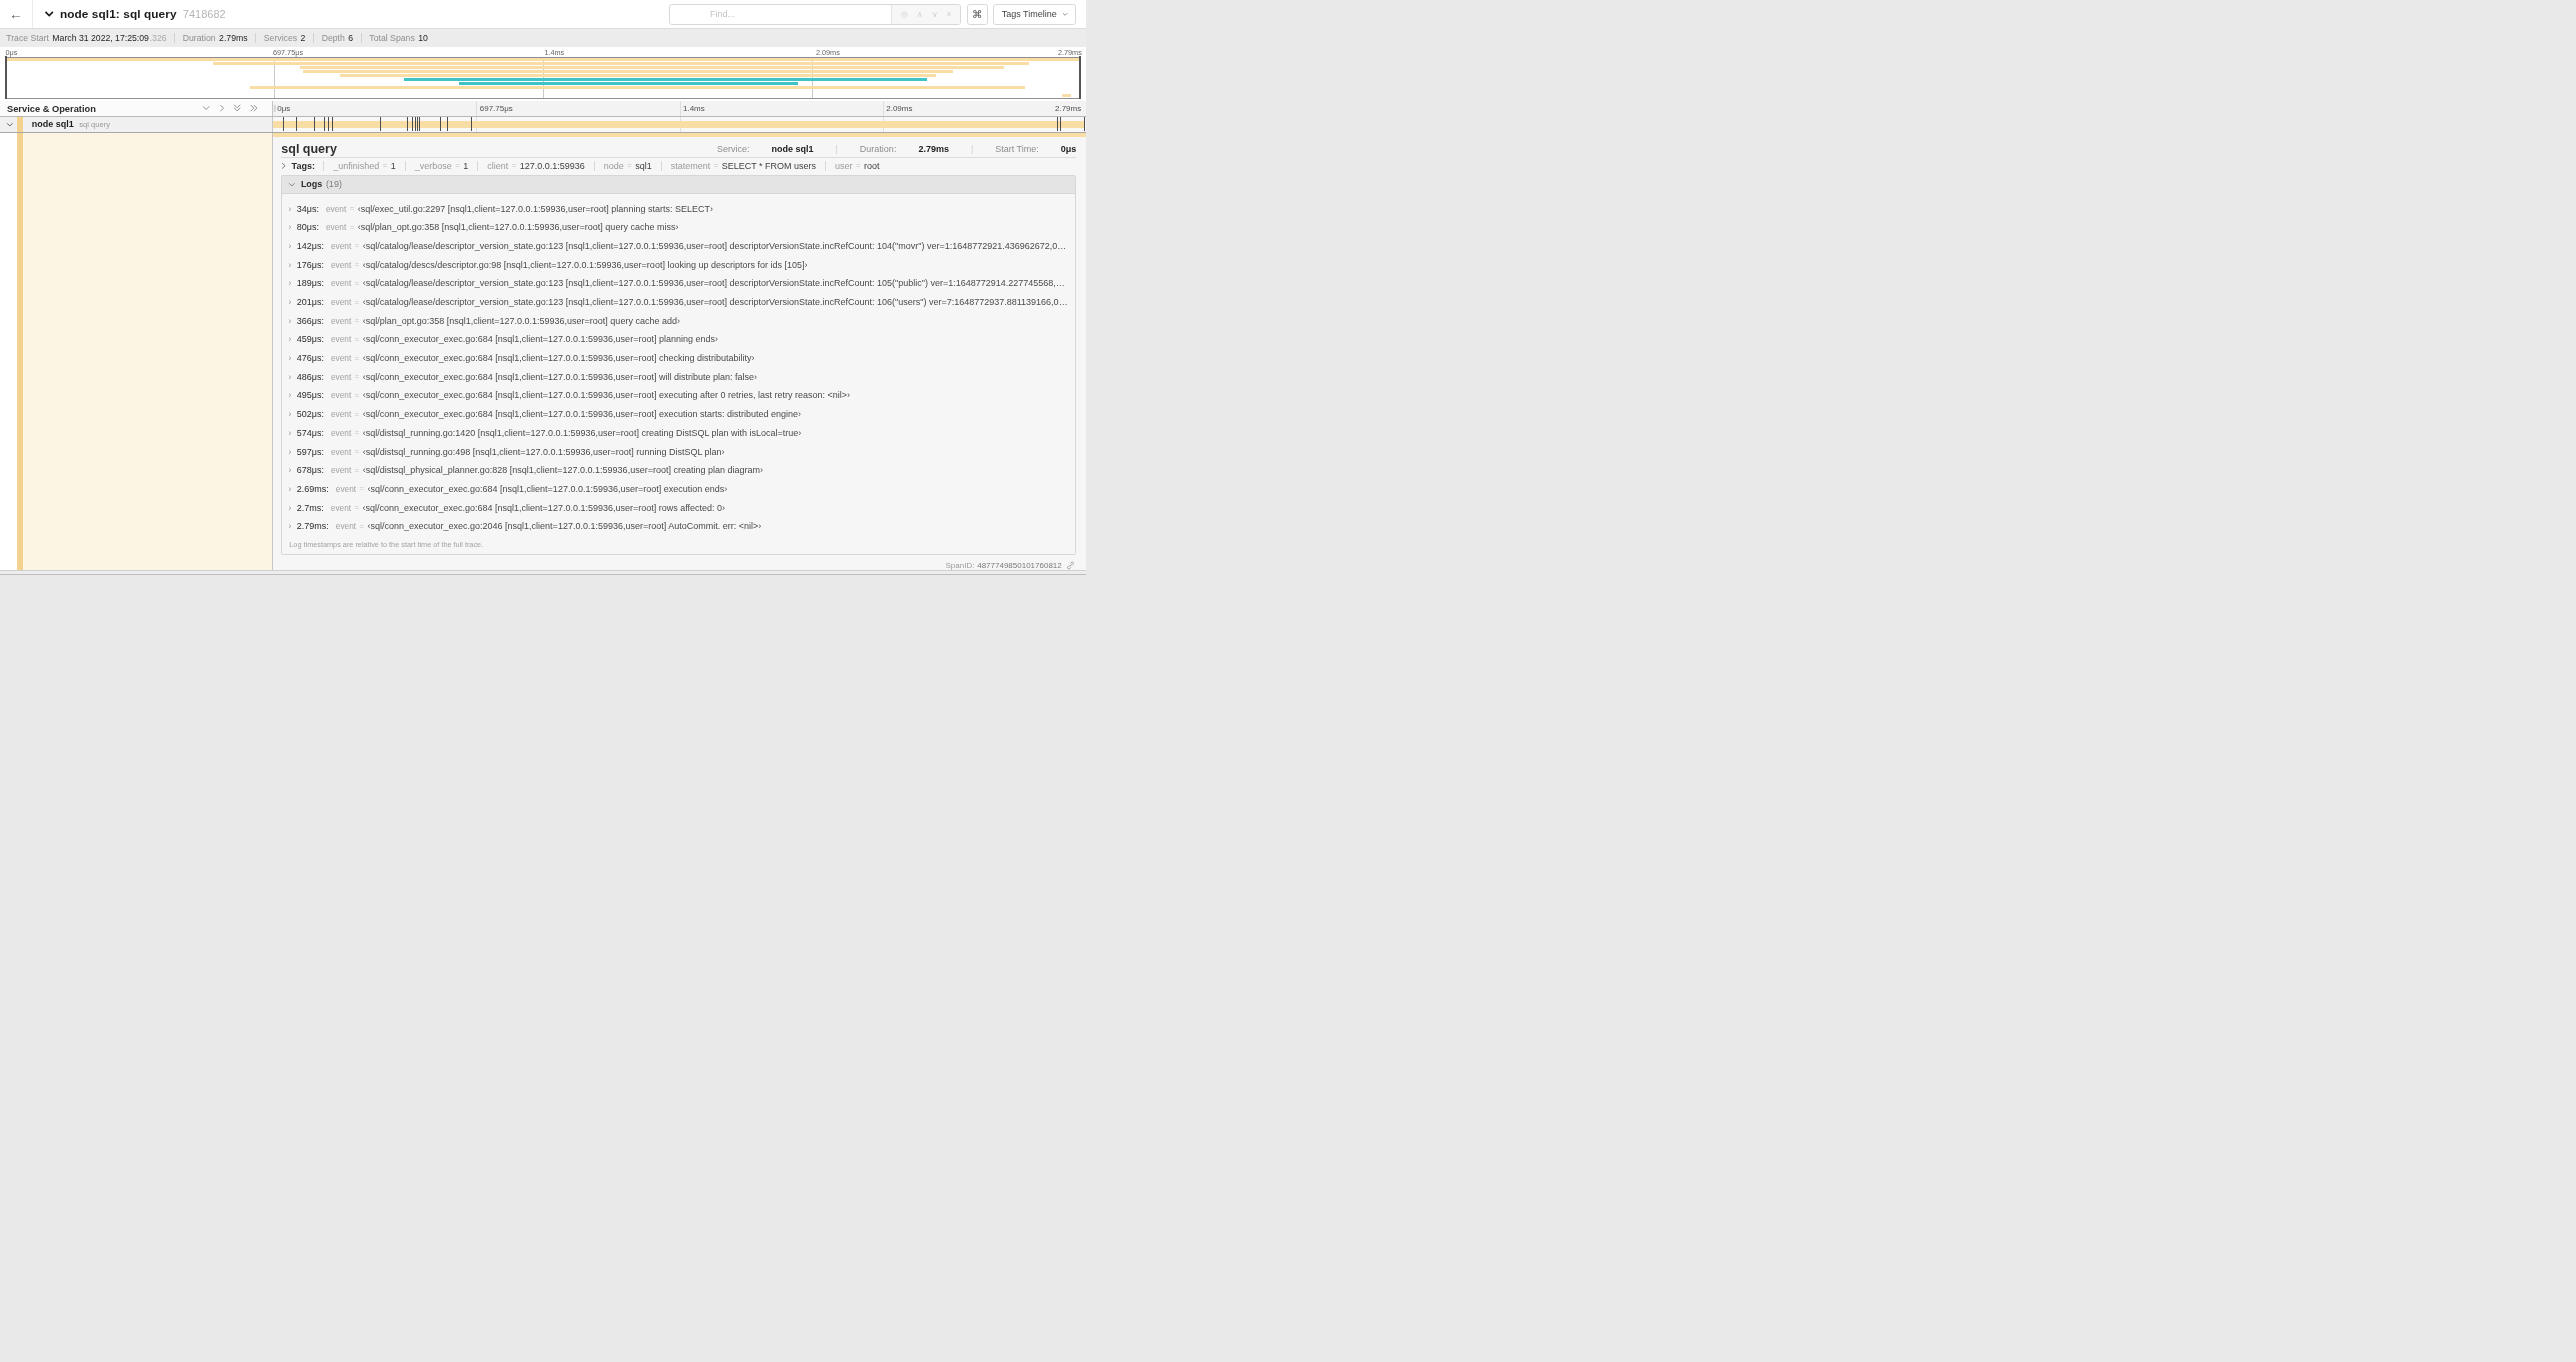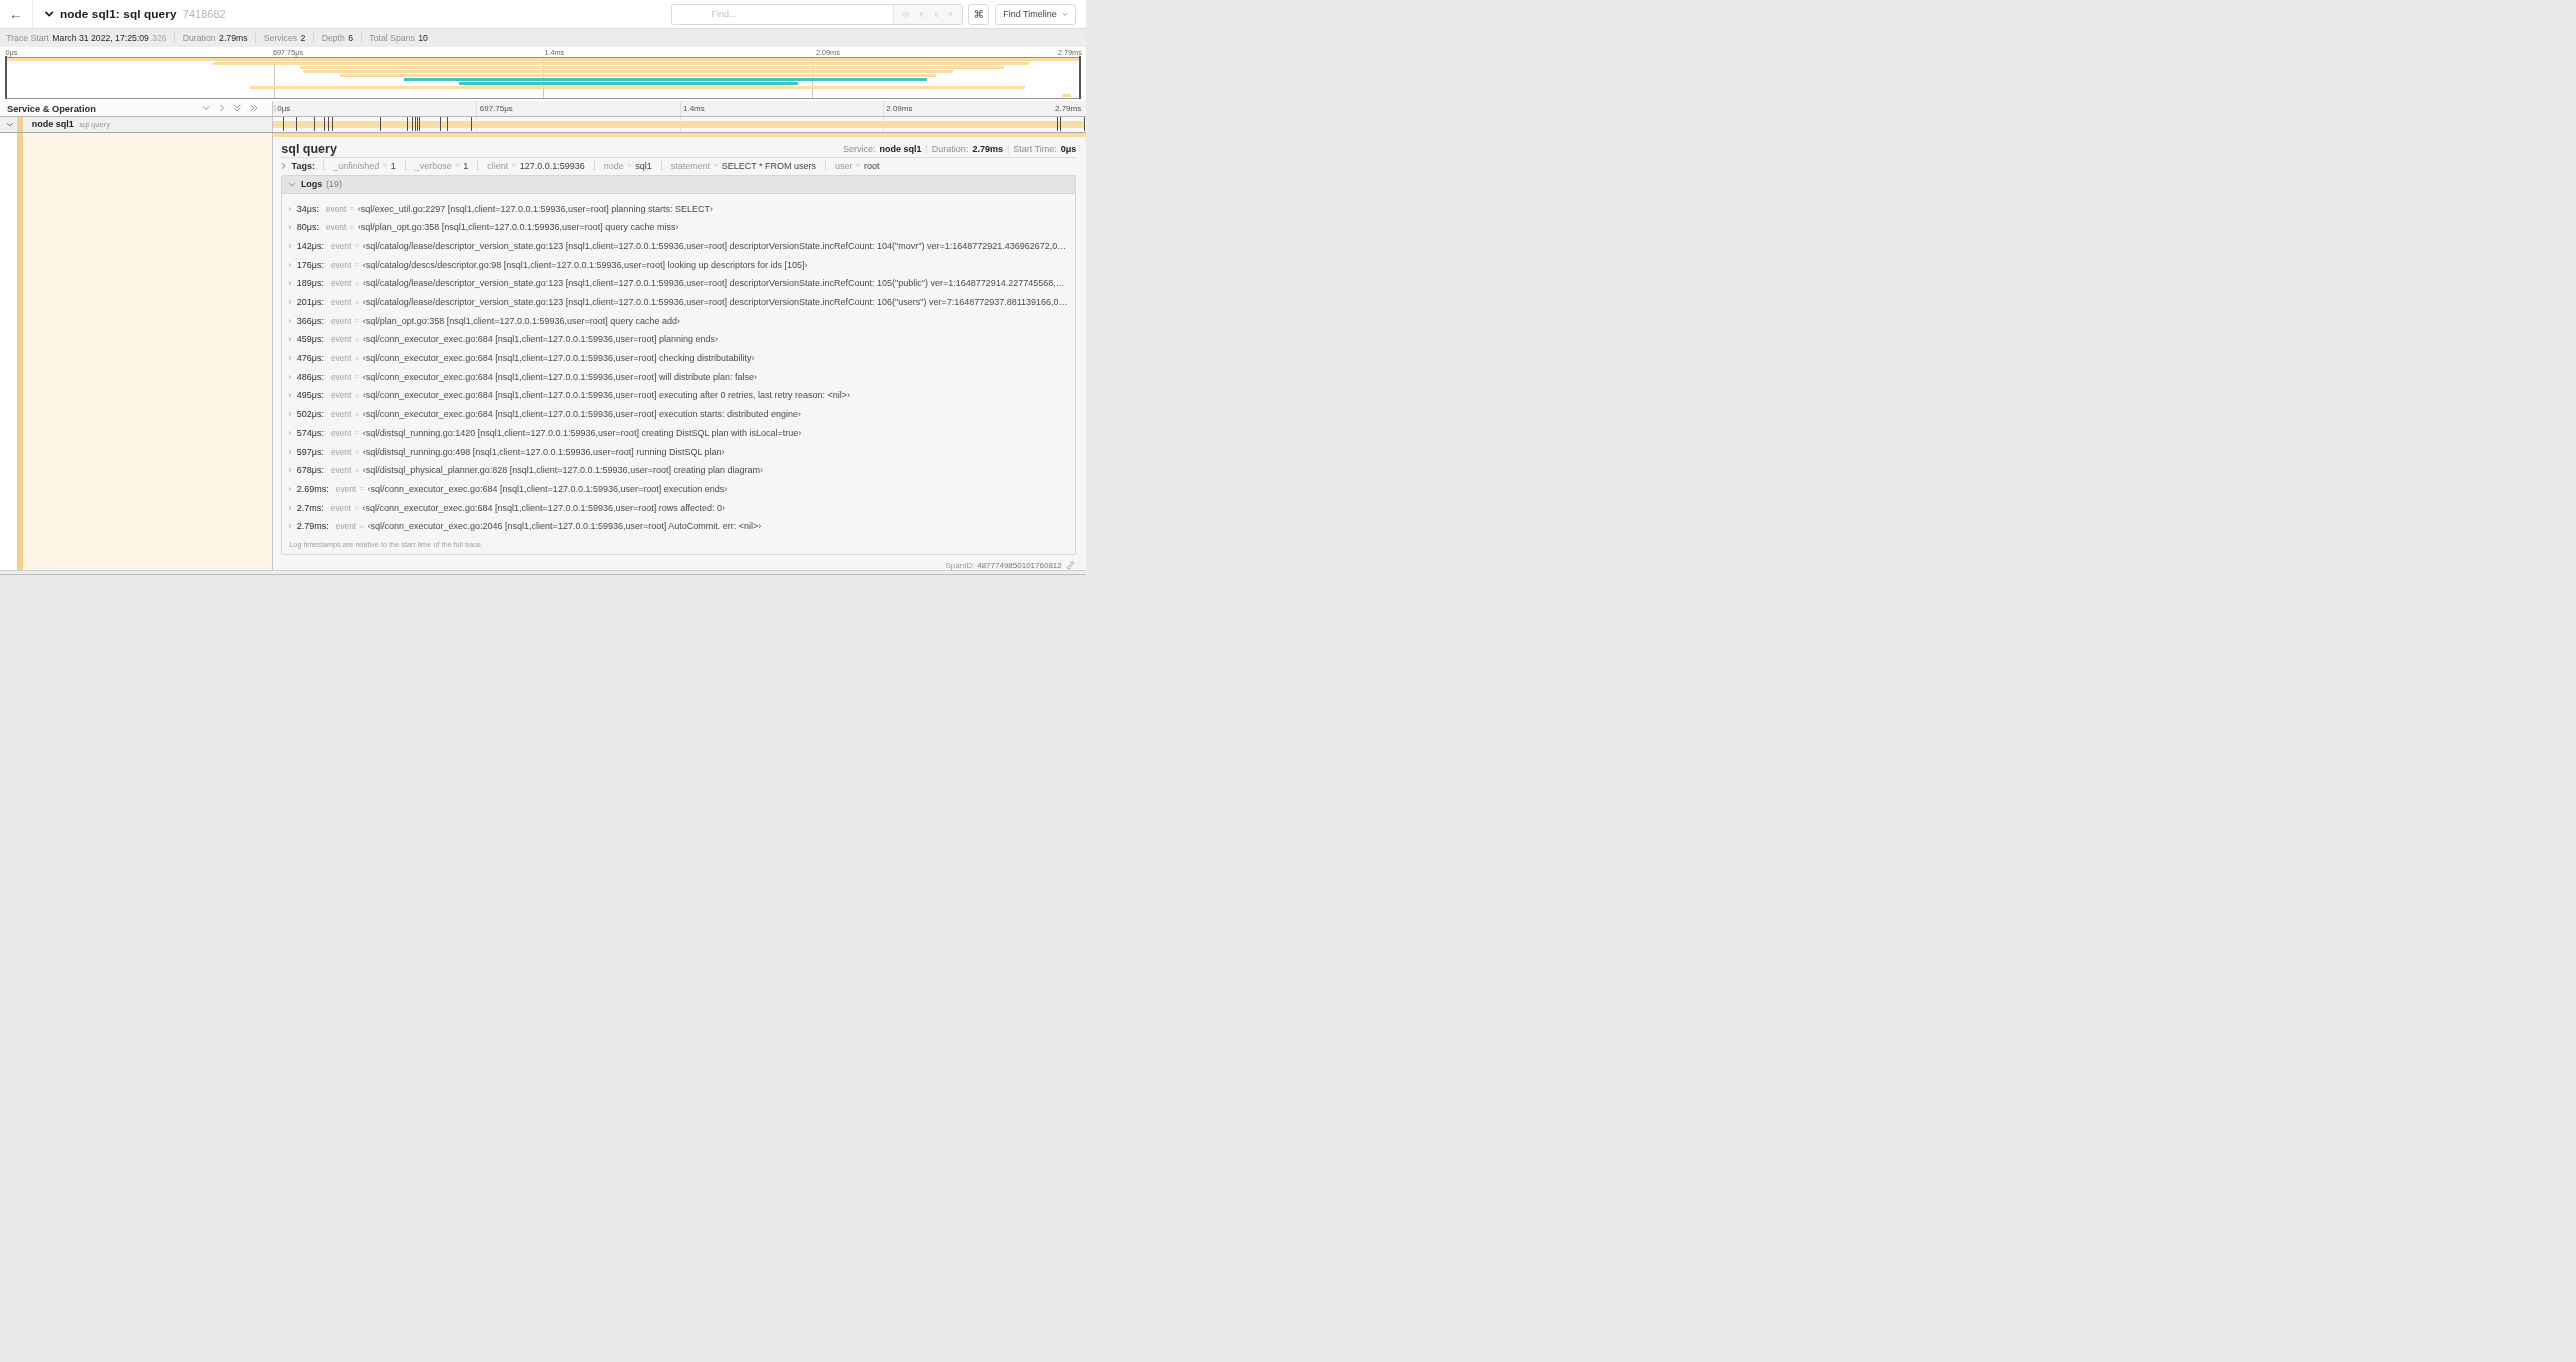--- a/index.html
+++ b/index.html
@@ -82,21 +82,21 @@
   
   .detail-wrap { flex:1; display:flex; min-height:0; }
   .detail-left { width:273px; flex:0 0 273px; background:#fff; position:relative; border-right:0.7px solid #c6c6c6; }
   .dl-stripe { position:absolute; left:17.3px; top:0; bottom:0; width:5.5px; background:#f2d28e; }
   .dl-fill { position:absolute; left:23px; right:0; top:0; bottom:0; background:#fdf5e4; }
   .detail-right { flex:1; background:#f6f6f6; display:flex; flex-direction:column; min-width:0; }
   .detail-bar { height:4.2px; flex:0 0 4.2px; background:#f8dda4; }
   .d-body { padding:4.2px 9.7px 0 8.3px; flex:1; display:flex; flex-direction:column; min-height:0; }
   .d-head { display:flex; align-items:center; height:21px; border-bottom:0.7px solid #dcdcdc; }
   .d-op { font-size:12.5px; font-weight:700; color:#2f2f2f; }
-  .d-stats { margin-left:auto; display:flex; align-items:center; font-size:9px; color:#8d8d8d; gap:4px; }
+  .d-stats { margin-left:auto; display:flex; align-items:center; font-size:9px; color:#8d8d8d; gap:22px; }
   .d-stats b { color:#222; font-weight:700; }
   .d-sep { color:#cfcfcf; }
   .d-tags { display:flex; align-items:center; height:19.4px; font-size:9px; cursor:pointer; }
   .acc-chev { color:#777; font-size:9px; margin-right:4.8px; display:flex; align-items:center; }
   .tags-label { font-weight:700; color:#2d2d2d; margin-right:8.3px; }
   .tag { display:flex; align-items:center; gap:3.5px; padding:0 9px; border-left:0.7px solid #d8d8d8; }
   .tag:first-of-type { border-left:none; padding-left:0; }
   .tag-key { color:#9a9a9a; } .tag-eq { color:#bdbdbd; font-size:7.6px; } .tag-val { color:#3f3f3f; }
 
   .logs-box { border:0.7px solid #d6d6d6; border-radius:1.4px; margin-top:1.4px; display:flex; flex-direction:column; }
@@ -139,21 +139,21 @@
         <input class="find-input" placeholder="Find..." style="">
         <div class="find-suffix">
           <span>◎</span>
           <span>∧</span>
           <span>∨</span>
           <span>×</span>
         </div>
       </div>
       <button class="kbd-btn">⌘</button>
       <button class="view-btn">
-        <span>Find Timeline</span>
+        <span>Tags Timeline</span>
         <span class="chev">
           <svg class="chev-svg" width="6.2" height="4.8" viewBox="0 0 10 7">
               <polyline points="1.5,1.5 5,5 8.5,1.5" fill="none" stroke="currentColor" stroke-width="1.5"></polyline>
             </svg>
         </span>
       </button>
     </div>
   </div>
 
   <div class="meta">

